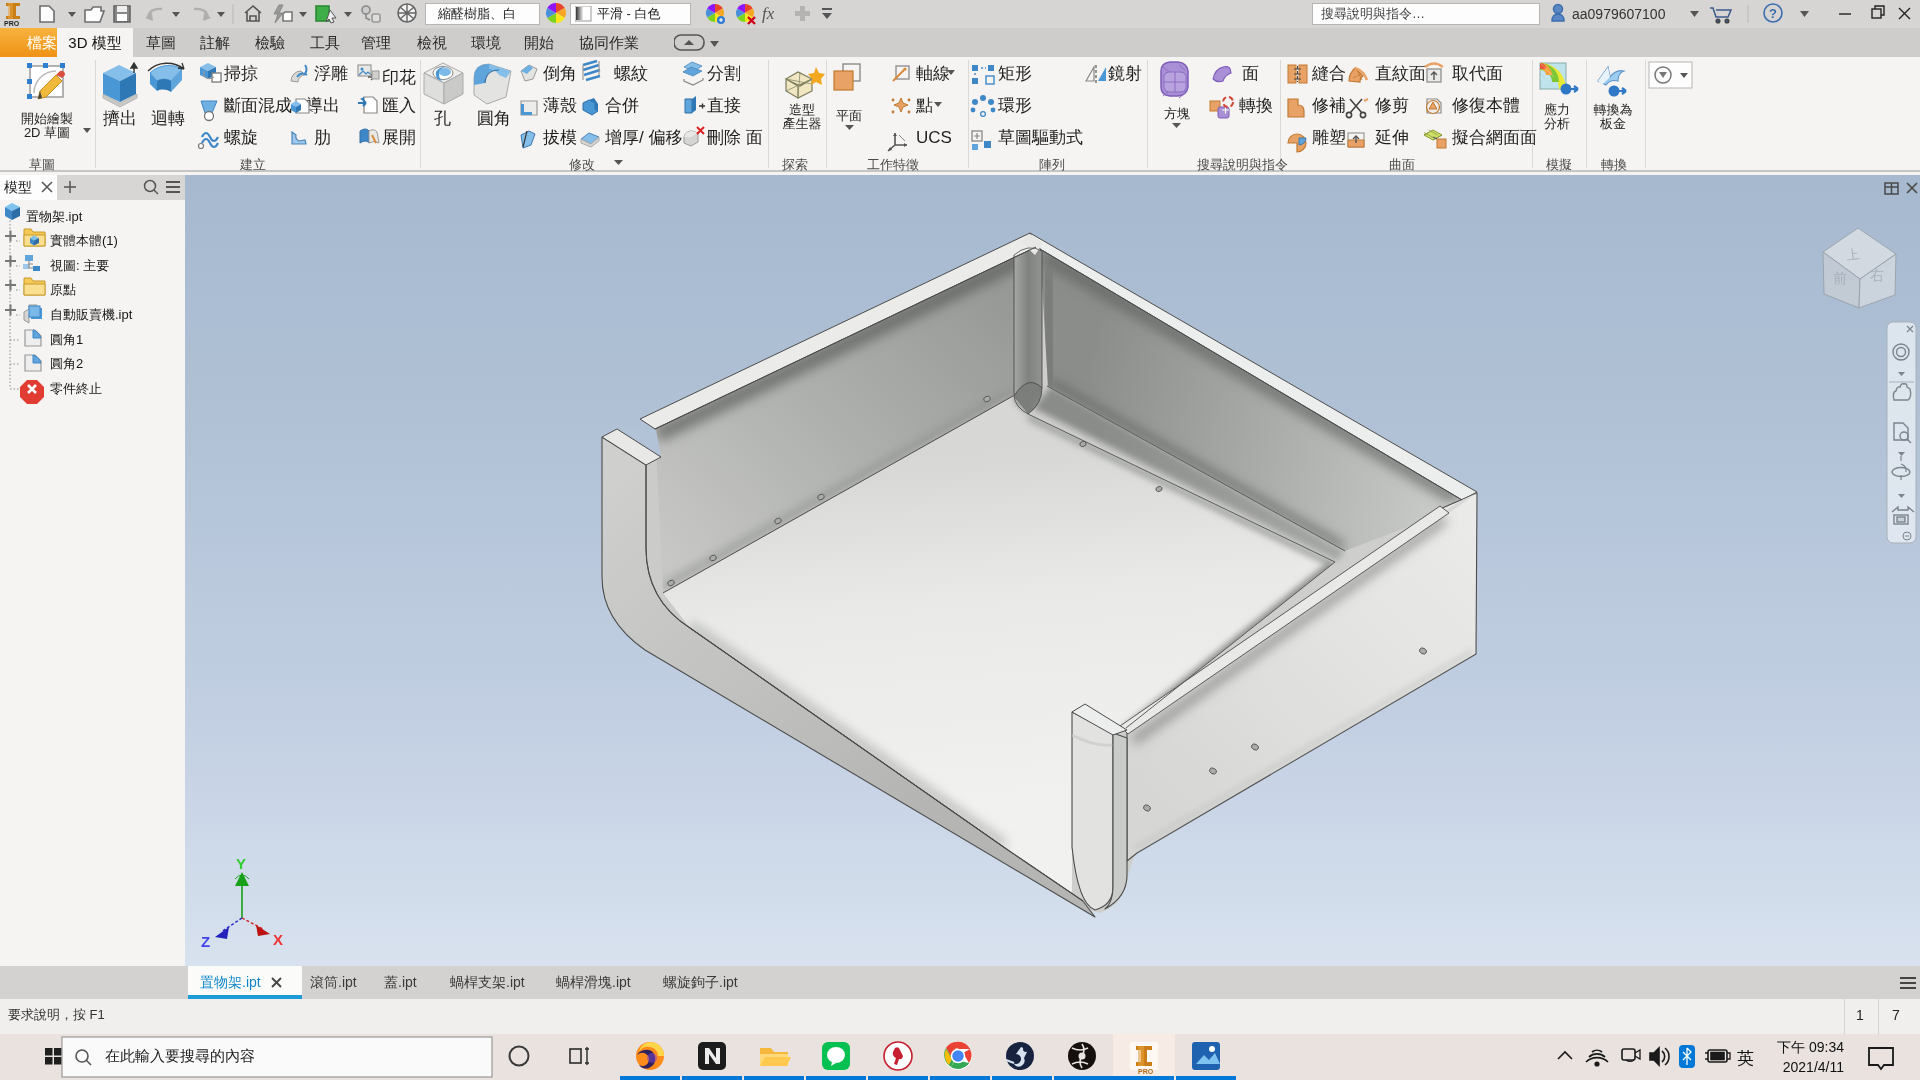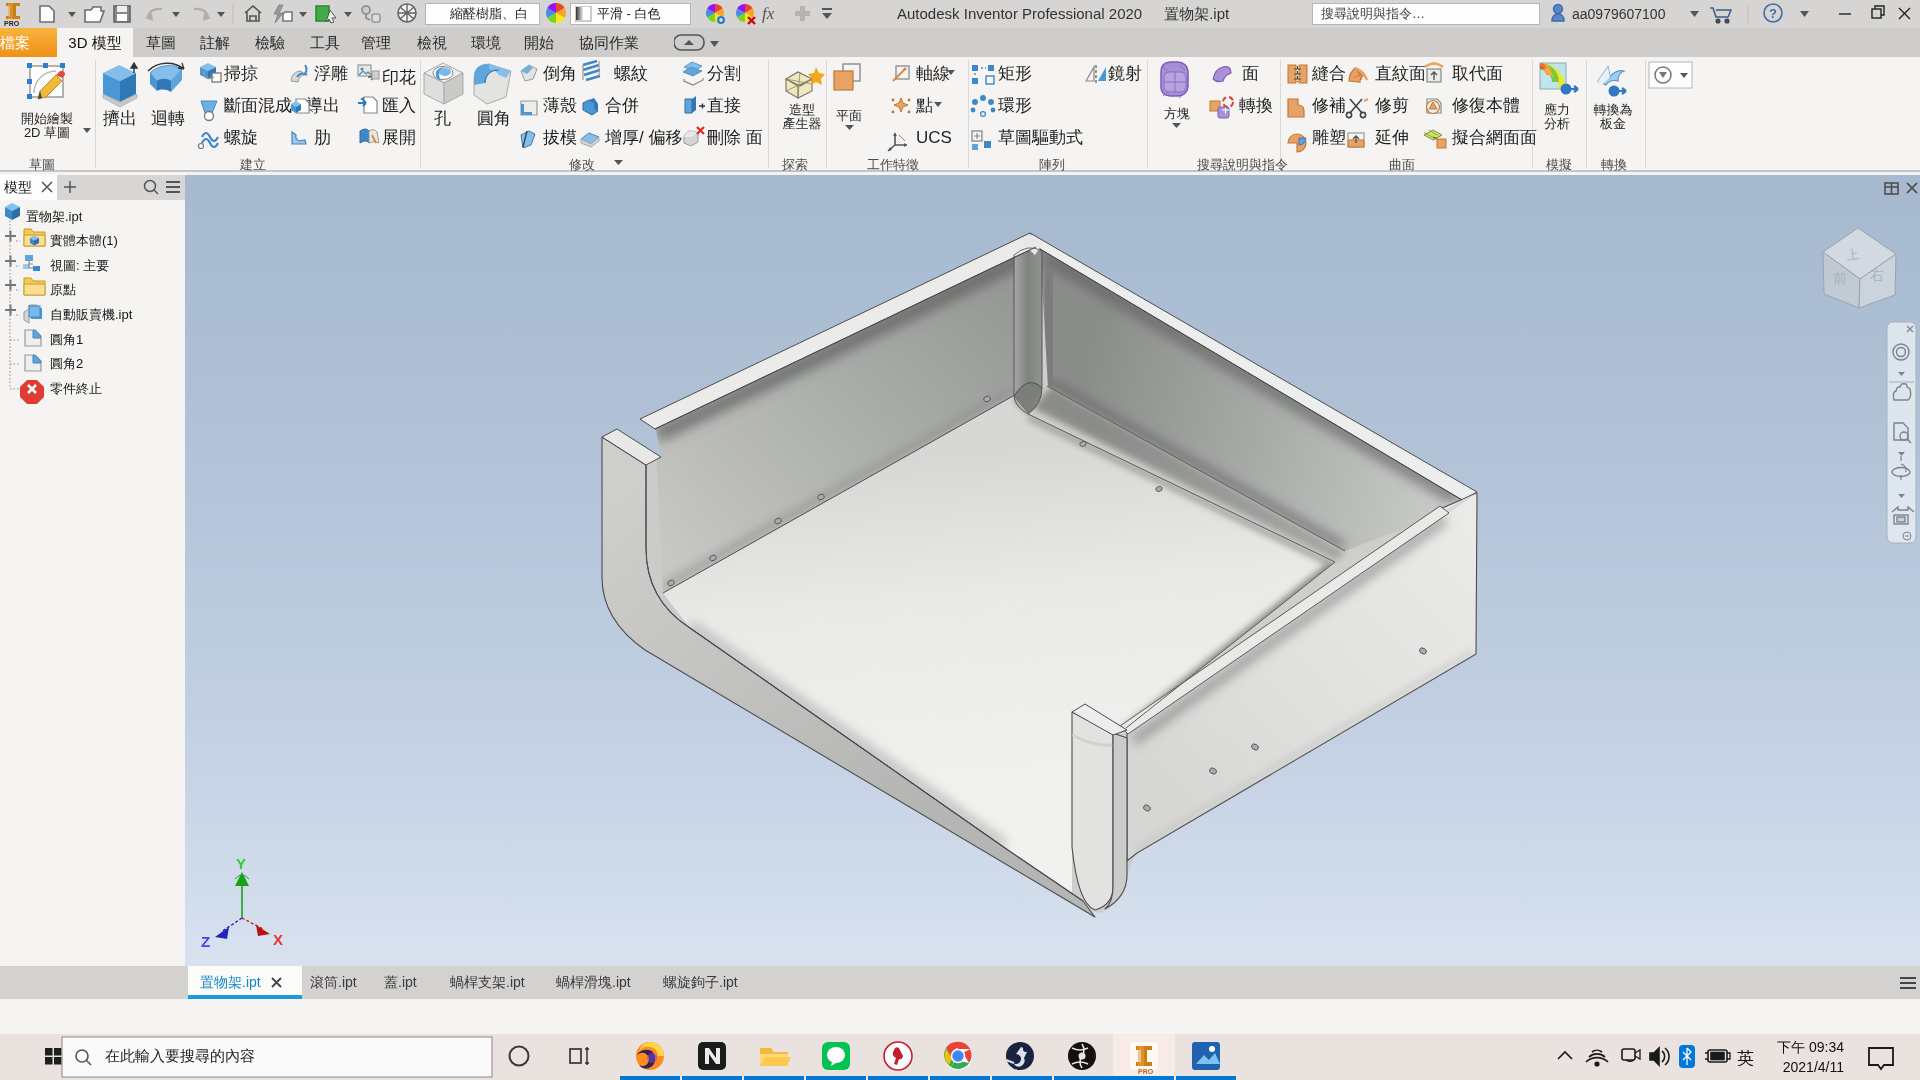--- a/index.html
+++ b/index.html
@@ -5,21 +5,21 @@
 html,body{width:1920px;height:1080px;overflow:hidden;font-family:"Liberation Sans",sans-serif;-webkit-font-smoothing:antialiased}
 .abs{position:absolute}
 #app{position:relative;width:1920px;height:1080px;background:#f6f4f2}
 
 #tbar{position:absolute;left:0;top:0;width:1920px;height:28px;background:#d7d5d3}
 #tbar .t{position:absolute;top:0;height:28px;line-height:28px;font-size:15px;color:#333;white-space:nowrap}
 .whitebox{position:absolute;top:3px;height:22px;background:#fdfdfd;border:1px solid #b8b6b4;font-size:13px;color:#222;line-height:20px}
 
 #trow{position:absolute;left:0;top:28px;width:1920px;height:29px;background:#cfcdcb}
 .rtab{position:absolute;top:0;height:29px;line-height:29px;font-size:15px;color:#2b2b2b;text-align:center}
-#ftab{position:absolute;left:0;top:0;width:57px;height:29px;background:linear-gradient(#f7b33e,#ef9217);color:#fff;font-size:15px;line-height:29px;text-align:left}
+#ftab{position:absolute;left:0;top:0;width:57px;height:29px;background:linear-gradient(#f7b33e,#ef9217);color:#fff;font-size:15px;line-height:29px;text-align:right}
 #atab{position:absolute;left:57px;top:0;width:76px;height:29px;background:#f6f4f2;color:#111;font-size:15px;line-height:29px;text-align:center}
 
 #ribbon{position:absolute;left:0;top:57px;width:1920px;height:115px;background:#f6f4f2;border-bottom:2px solid #c7c5c3}
 .gsep{position:absolute;top:3px;width:1px;height:108px;background:#dbd9d7}
 .glab{position:absolute;top:101px;height:14px;line-height:14px;font-size:13px;color:#4a4a4a;white-space:nowrap}
 .il{position:absolute;height:14px;line-height:14px;font-size:17px;color:#1f1f1f;white-space:nowrap}
 .il2{position:absolute;height:28px;line-height:14px;font-size:13px;color:#1f1f1f;text-align:center;white-space:nowrap}
 
 #panel{position:absolute;left:0;top:175px;width:185px;height:791px;background:#f5f4f2}
 #phead{position:absolute;left:0;top:0;width:185px;height:25px;background:#d8d6d4}
@@ -124,33 +124,32 @@
  <circle cx="1773" cy="13" r="9" stroke="#3c6eae" stroke-width="1.6"></circle>
  <text x="1769" y="18" font-size="13" font-weight="bold" fill="#3c6eae" stroke="none">?</text>
 </g>
 <g stroke="#222" stroke-width="1.4" fill="none">
  <path d="M1839 14 h12"></path>
  <rect x="1872" y="9" width="9" height="9"></rect>
           <path d="M1875 9 v-3 h9 v9 h-3"></path>
  <path d="M1899 8 l11 11 M1910 8 l-11 11"></path>
 </g>
 </svg>
-<div class="whitebox" style="left:425px;width:115px;padding-left:24px">縮醛樹脂、白</div>
+<div class="whitebox" style="left:425px;width:115px;padding-left:12px">縮醛樹脂、白</div>
 <div class="whitebox" style="left:570px;width:121px;padding-left:26px">平滑 - 白色</div>
 <svg class="abs" style="left:575px;top:6px" width="18" height="16">
         <rect x="0" y="0" width="16" height="15" fill="#fff" stroke="#999"></rect>
         <rect x="1" y="1" width="7" height="13" fill="url(#gmat)"></rect>
         <defs>
           <linearGradient id="gmat" x1="0" y1="0" x2="1" y2="0">
             <stop offset="0" stop-color="#333"></stop>
             <stop offset="1" stop-color="#eee"></stop>
           </linearGradient>
         </defs>
       </svg>
-<div class="t" style="left:897px">Autodesk Inventor Professional 2020<span style="display:inline-block;width:22px"></span>置物架.ipt</div>
 <div class="whitebox" style="left:1312px;width:228px;padding-left:8px;color:#444">搜尋說明與指令…</div>
 <div class="t" style="left:1572px;font-size:14px">aa0979607100</div>
 </div>
 <div id="trow">
 <div id="ftab">檔案</div>
       <div id="atab">3D 模型</div>
 <div class="rtab" style="left:146px;width:30px">草圖</div>
 <div class="rtab" style="left:200px;width:30px">註解</div>
 <div class="rtab" style="left:255px;width:30px">檢驗</div>
 <div class="rtab" style="left:310px;width:30px">工具</div>
@@ -754,20 +753,27 @@
       </svg>
 <div class="dtab" style="left:310px">滾筒.ipt</div>
 <div class="dtab" style="left:384px">蓋.ipt</div>
 <div class="dtab" style="left:450px">蝸桿支架.ipt</div>
 <div class="dtab" style="left:556px">蝸桿滑塊.ipt</div>
 <div class="dtab" style="left:663px">螺旋鉤子.ipt</div>
 <svg class="abs" style="left:1898px;top:9px" width="20" height="16">
         <path d="M2 3 h16 M2 8 h16 M2 13 h16" stroke="#444" stroke-width="2"></path>
       </svg>
 </div>
+<div id="sbar">
+<div class="abs" style="left:8px;top:7px;font-size:13px;color:#333">要求說明，按 F1</div>
+<div class="abs" style="left:1844px;top:0;width:1px;height:35px;background:#d5d3d1"></div>
+<div class="abs" style="left:1878px;top:0;width:1px;height:35px;background:#d5d3d1"></div>
+<div class="abs" style="left:1856px;top:8px;font-size:14px;color:#222">1</div>
+<div class="abs" style="left:1892px;top:8px;font-size:14px;color:#222">7</div>
+</div>
 <div id="task">
 <svg class="abs" style="left:0;top:0" width="1920" height="46" viewBox="0 0 1920 46">
 <g fill="#1f1f1f">
  <rect x="45" y="14" width="7.5" height="7.5"></rect>
           <rect x="54" y="14" width="7.5" height="7.5"></rect>
           <rect x="45" y="23" width="7.5" height="7.5"></rect>
           <rect x="54" y="23" width="7.5" height="7.5"></rect>
 </g>
 <rect x="62" y="3" width="430" height="40" fill="#fafafa" stroke="#8a8886"></rect>
 <circle cx="82" cy="22" r="6" fill="none" stroke="#555" stroke-width="1.6"></circle>

